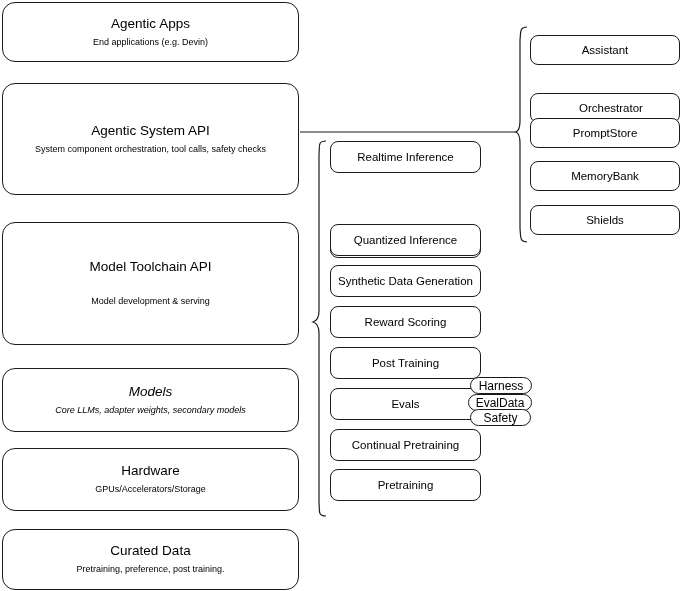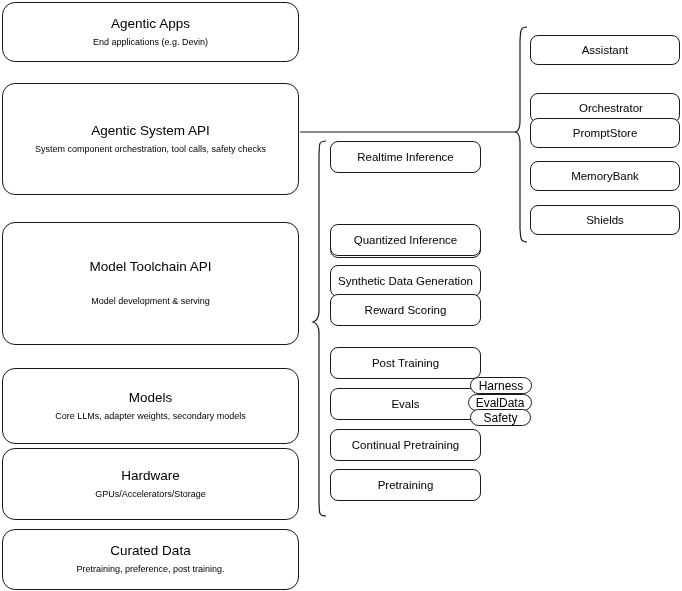--- a/index.html
+++ b/index.html
@@ -133,26 +133,26 @@
   <div class="box layer" style="top:83px; height:112px;">
     <div class="title">Agentic System API</div>
     <div class="subtitle">System component orchestration, tool calls, safety checks</div>
   </div>
 
   <div class="box layer" style="top:222px; height:123px;gap:16px;">
     <div class="title">Model Toolchain API</div>
     <div class="subtitle">Model development &amp; serving</div>
   </div>
 
-  <div class="box layer" style="top:368px; height:76px;">
+  <div class="box layer" style="top:368px; height:64px;font-style:italic;">
     <div class="title">Models</div>
     <div class="subtitle">Core LLMs, adapter weights, secondary models</div>
   </div>
 
-  <div class="box layer" style="top:448px; height:72px;">
+  <div class="box layer" style="top:448px; height:63px;">
     <div class="title">Hardware</div>
     <div class="subtitle">GPUs/Accelerators/Storage</div>
   </div>
 
   <div class="box layer" style="top:529px; height:61px;">
     <div class="title">Curated Data</div>
     <div class="subtitle">Pretraining, preference, post training.</div>
   </div>
 
   <div class="box cap" style="top:141px;">
@@ -160,21 +160,21 @@
   </div>
   <div class="box cap" style="top:183px;margin-top:43px;">
     <span>Batch Inference</span>
   </div>
   <div class="box cap" style="top:224px;">
     <span>Quantized Inference</span>
   </div>
   <div class="box cap" style="top:265px;">
     <span>Synthetic Data Generation</span>
   </div>
-  <div class="box cap" style="top:294px;">
+  <div class="box cap" style="top:306px;">
     <span>Reward Scoring</span>
   </div>
   <div class="box cap" style="top:347px;">
     <span>Post Training</span>
   </div>
   <div class="box cap" style="top:388px;">
     <span>Evals</span>
   </div>
   <div class="box cap" style="top:429px;">
     <span>Continual Pretraining</span>

